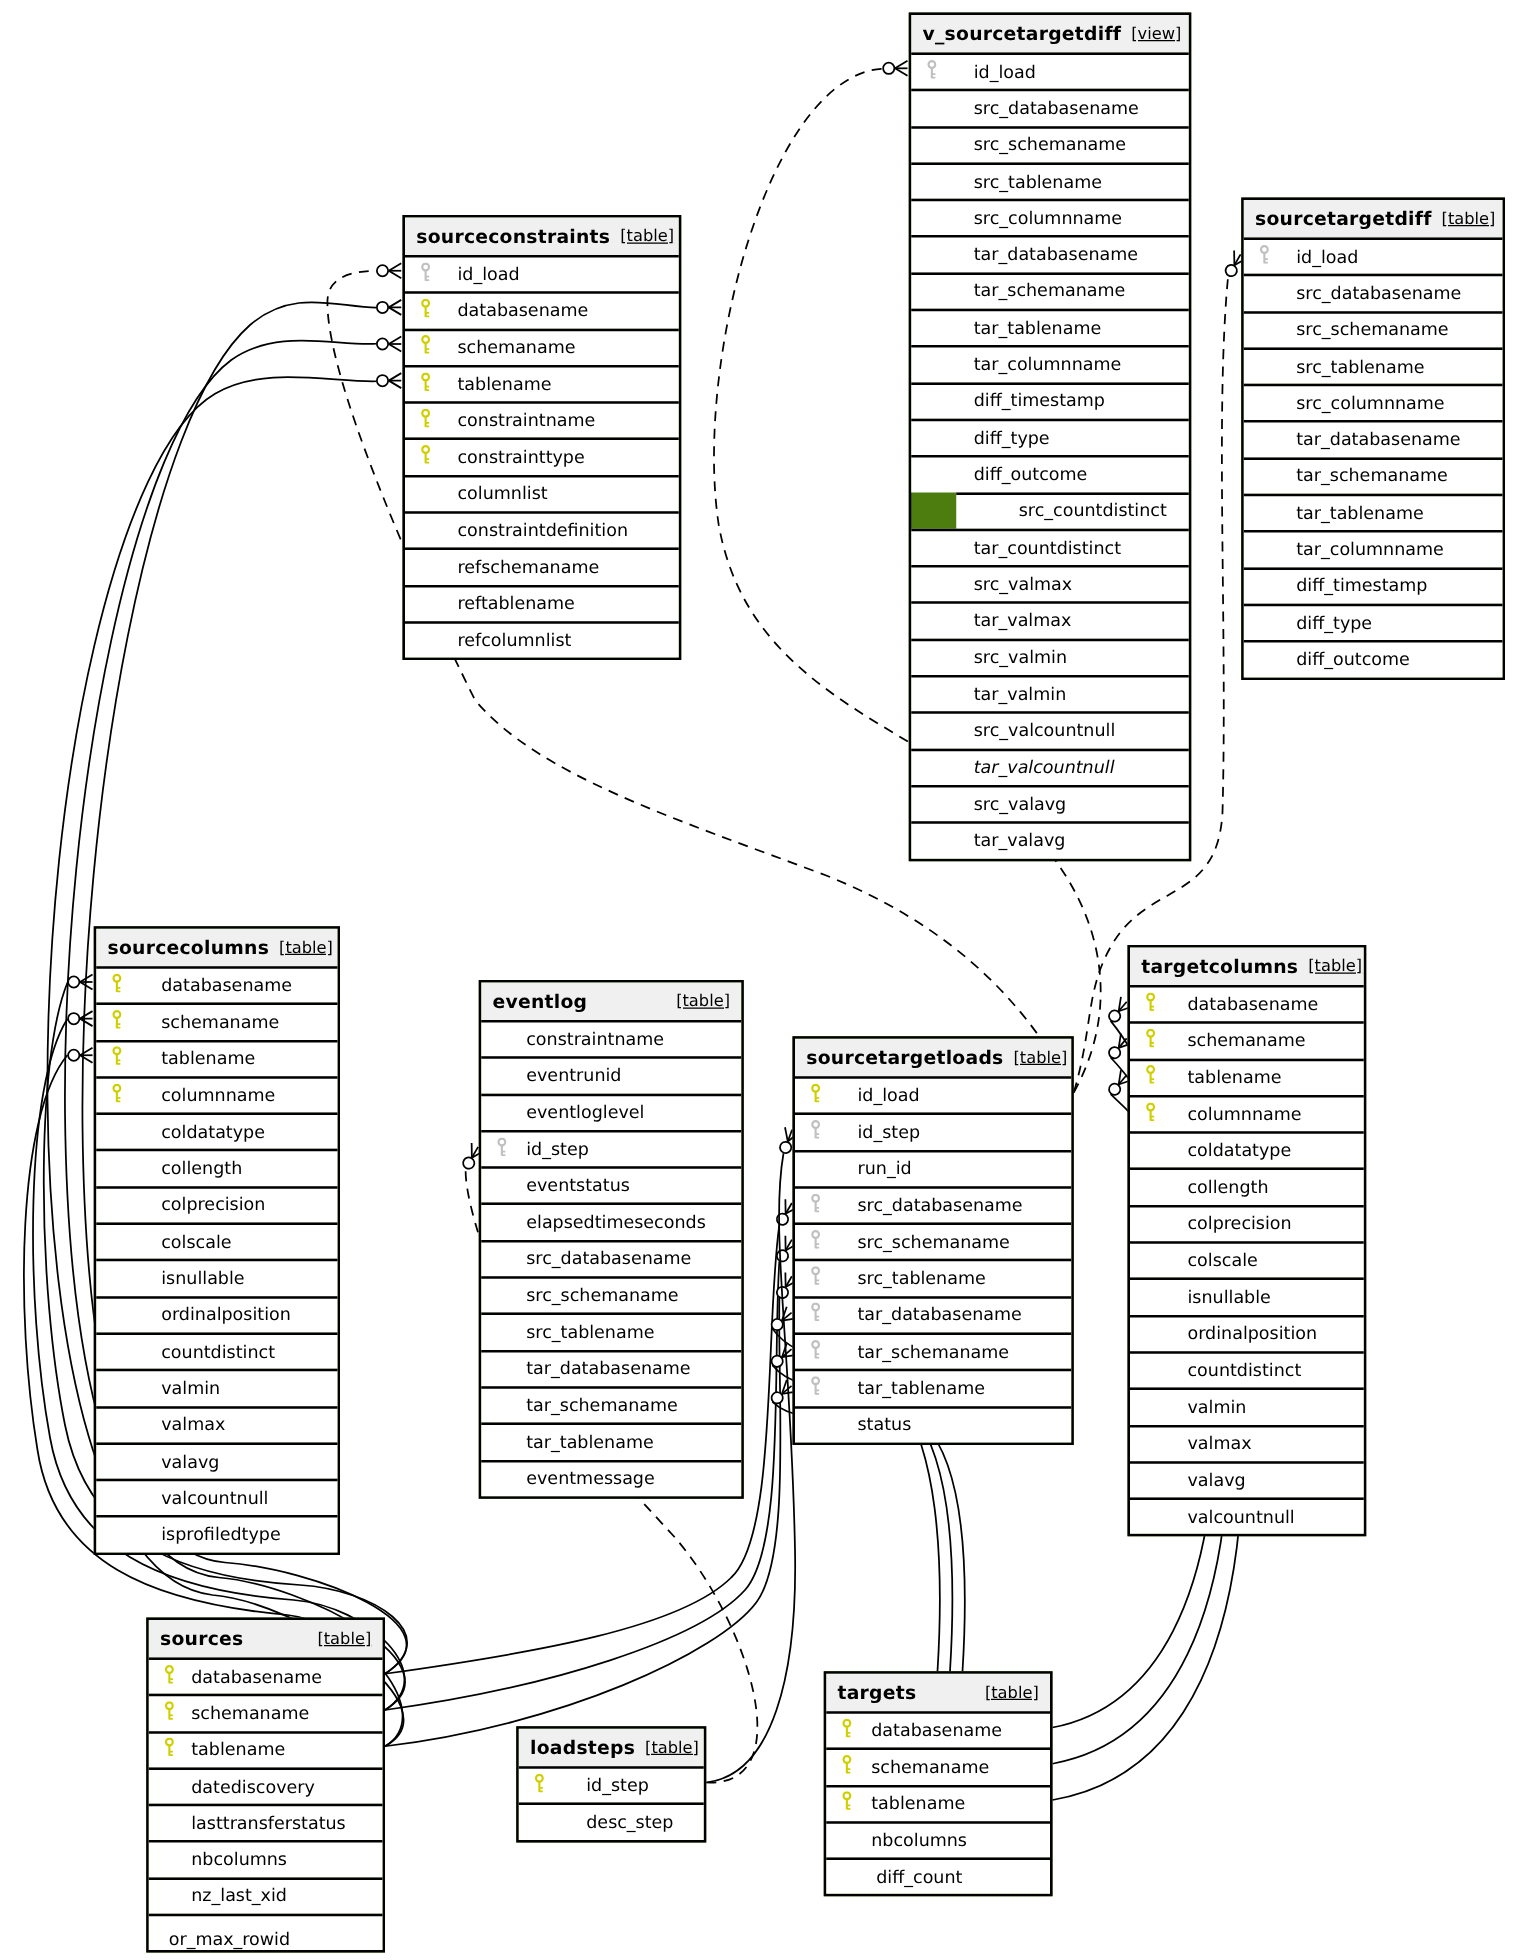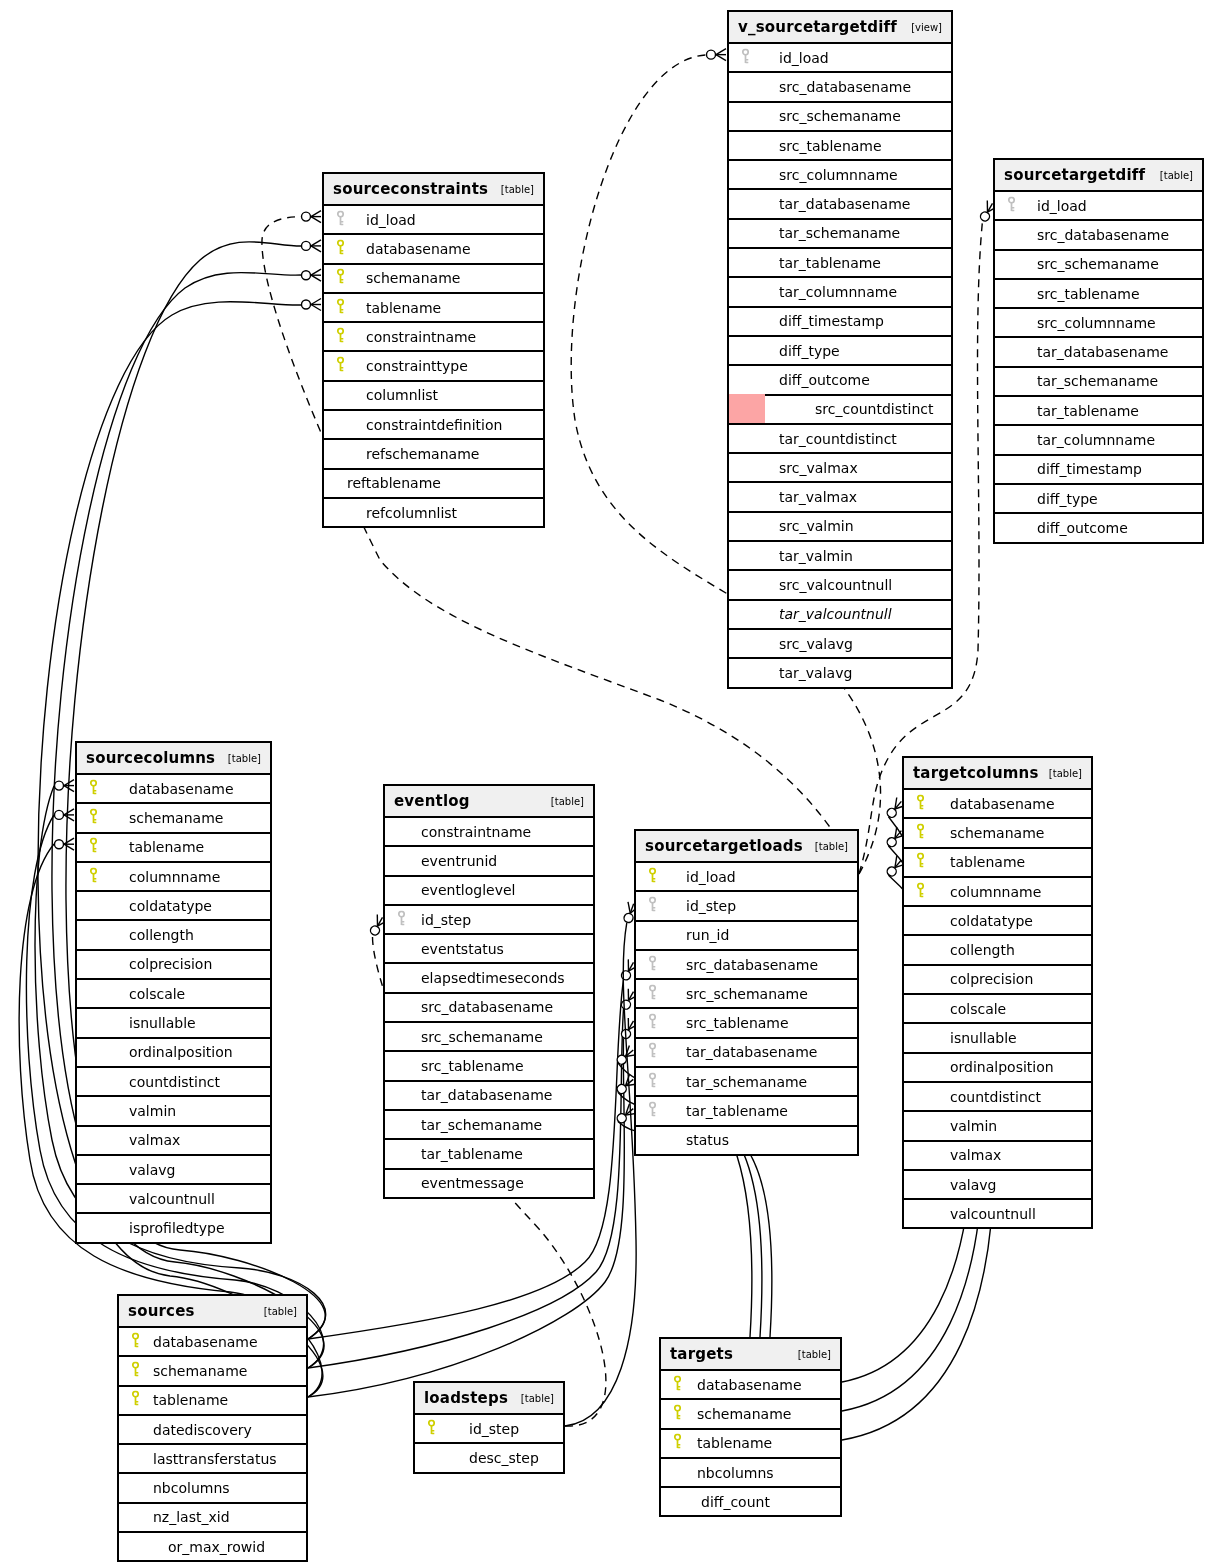--- a/index.html
+++ b/index.html
@@ -1,23 +1,23 @@
 <!DOCTYPE html>
 <html><head>
 <meta charset="utf-8">
 <style>
   html,body{margin:0;padding:0;background:#ffffff;}
   body{font-family:"DejaVu Sans","Liberation Sans",sans-serif;color:#000;}
   #diagram{position:relative;width:1217px;height:1568px;background:#fff;overflow:hidden;}
   #wires{position:absolute;left:0;top:0;width:1217px;height:1568px;}
-  .entity{position:absolute;background:#fca5a5;border:2px solid #000;box-sizing:border-box;}
+  .entity{position:absolute;background:#4d7c0f;border:2px solid #000;box-sizing:border-box;}
   .ehead{height:30px;background:#f0f0f0;display:flex;justify-content:space-between;
          align-items:center;padding:0 9px;box-sizing:border-box;white-space:nowrap;}
   .ename{font-weight:bold;font-size:15px;letter-spacing:.2px;}
-  .etype{font-size:10px;margin-left:8px;font-weight:normal;}
+  .etype{font-size:13px;margin-left:8px;font-weight:normal;text-decoration:underline;}
   .erow{height:29.3px;border-top:2px solid #000;display:flex;align-items:center;
         box-sizing:border-box;position:relative;font-size:14px;background:#fff;}
   .erow .lbl{white-space:nowrap;}
   .keyicon{position:absolute;left:11px;top:50%;transform:translateY(-50%);}
   svg path.rel{fill:none;stroke:#000;stroke-width:1.4;}
   svg path.rel.dashed{stroke-dasharray:8 6;}
   svg .deco line{stroke:#000;stroke-width:1.4;}
   svg .deco circle{fill:#fff;stroke:#000;stroke-width:1.4;}
 </style>
 </head>
@@ -354,21 +354,21 @@
         </div>
         <div class="erow" style="padding-left: 42px;">
           <span class="lbl">columnlist</span>
         </div>
         <div class="erow" style="padding-left: 42px;">
           <span class="lbl">constraintdefinition</span>
         </div>
         <div class="erow" style="padding-left: 42px;">
           <span class="lbl">refschemaname</span>
         </div>
-        <div class="erow" style="padding-left: 23px;">
+        <div class="erow" style="padding-left: 42px;">
           <span class="lbl">reftablename</span>
         </div>
         <div class="erow" style="padding-left: 42px;">
           <span class="lbl">refcolumnlist</span>
         </div>
       </div>
       <div class="entity" style="left: 75px; top: 741px; width: 197px;">
         <div class="ehead">
           <span class="ename">sourcecolumns</span>
           <span class="etype">[table]</span>
@@ -693,21 +693,21 @@
         </div>
         <div class="erow" style="padding-left: 34px;">
           <span class="lbl">lasttransferstatus</span>
         </div>
         <div class="erow" style="padding-left: 34px;">
           <span class="lbl">nbcolumns</span>
         </div>
         <div class="erow" style="padding-left: 34px;">
           <span class="lbl">nz_last_xid</span>
         </div>
-        <div class="erow" style="padding-left: 49px;">
+        <div class="erow" style="padding-left: 16px; align-items: flex-end;">
           <span class="lbl">or_max_rowid</span>
         </div>
       </div>
       <div class="entity" style="left: 413px; top: 1381px; width: 152px;">
         <div class="ehead">
           <span class="ename">loadsteps</span>
           <span class="etype">[table]</span>
         </div>
         <div class="erow" style="padding-left: 54px;">
           <span class="keyicon"><svg width="11" height="16" viewBox="0 0 11 16">

